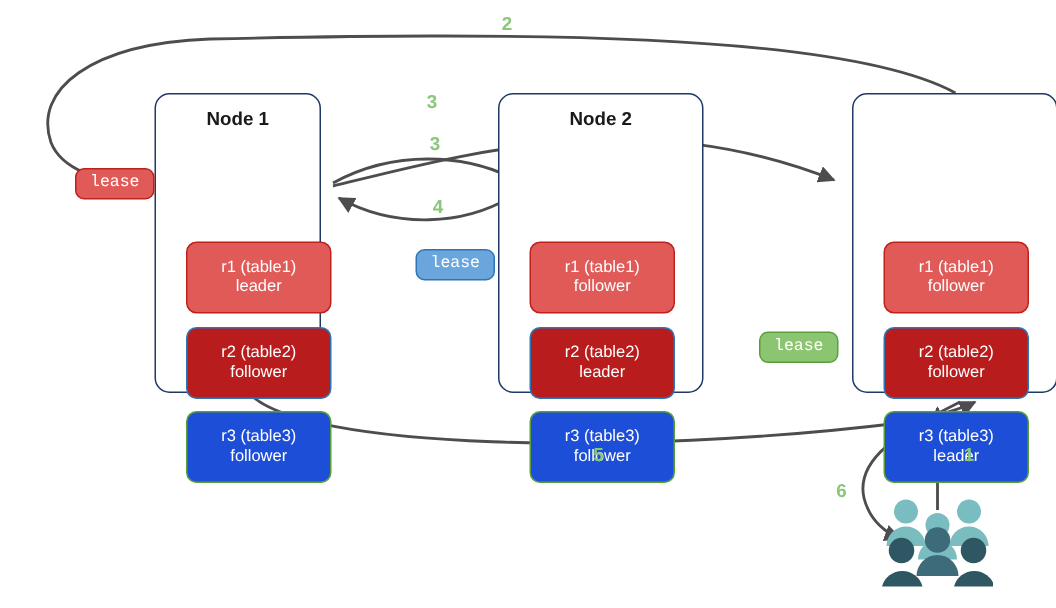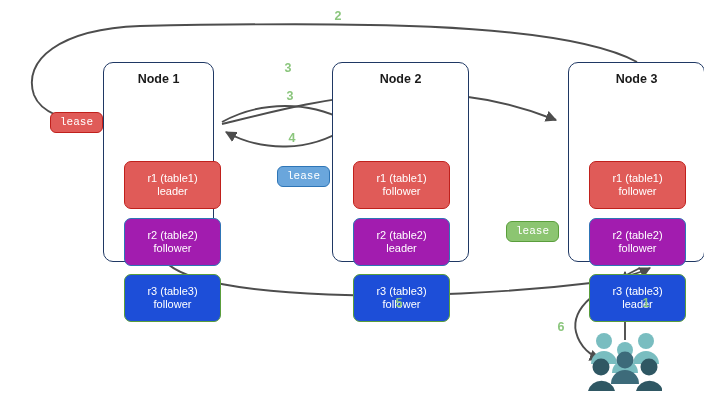--- a/index.html
+++ b/index.html
@@ -49,21 +49,21 @@
     font-size: 11px;
     line-height: 13.5px;
     text-align: center;
     display: flex;
     flex-direction: column;
     align-items: center;
     justify-content: center;
   }
   .replica .r-line { display: block; white-space: nowrap; }
   .rep-red   { background: #e05b58; border: 1.4px solid #c0201c; }
-  .rep-blue  { background: #a21caf; border: 1.4px solid #2e75b6; }
+  .rep-blue  { background: #b91c1c; border: 1.4px solid #2e75b6; }
   .rep-green { background: #1d4ed8; border: 1.4px solid #5a9e3c; }
 
   .lease {
     position: absolute;
     box-sizing: border-box;
     border-radius: 6px;
     color: #ffffff;
     font-size: 11px;
     line-height: 11px;
     display: flex;
@@ -144,21 +144,20 @@
       <span class="r-line">r2 (table2)</span>
       <span class="r-line">leader</span>
     </div>
     <div class="replica rep-green" style="left:20px; top:211px; width:97px; height:48px;">
       <span class="r-line">r3 (table3)</span>
       <span class="r-line">follower</span>
     </div>
   </div>
 
   <div class="node-box" style="left:568px; top:62px; width:137px; height:200px;">
-    <div class="node-title">Node 3</div>
     <div class="replica rep-red" style="left:20px; top:98px; width:97px; height:48px;">
       <span class="r-line">r1 (table1)</span>
       <span class="r-line">follower</span>
     </div>
     <div class="replica rep-blue" style="left:20px; top:155px; width:97px; height:48px;">
       <span class="r-line">r2 (table2)</span>
       <span class="r-line">follower</span>
     </div>
     <div class="replica rep-green" style="left:20px; top:211px; width:97px; height:48px;">
       <span class="r-line">r3 (table3)</span>

